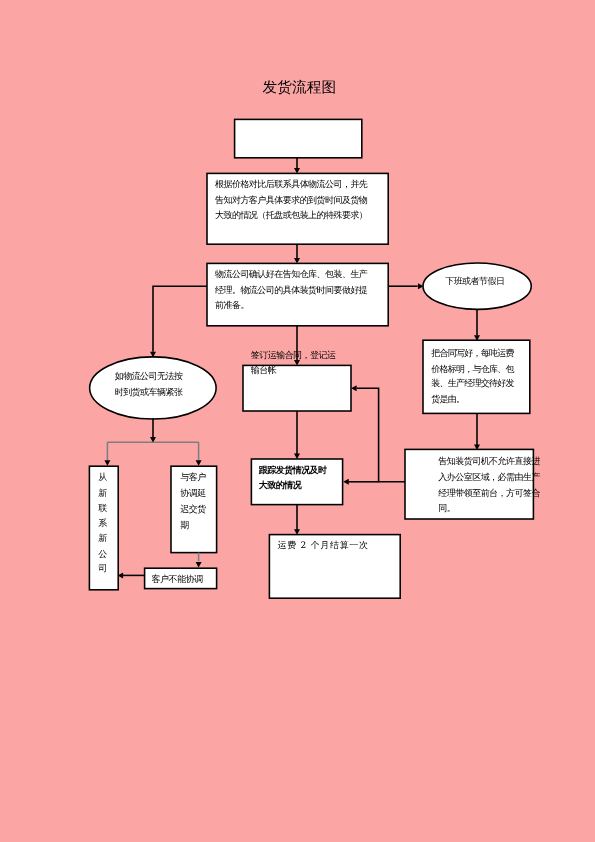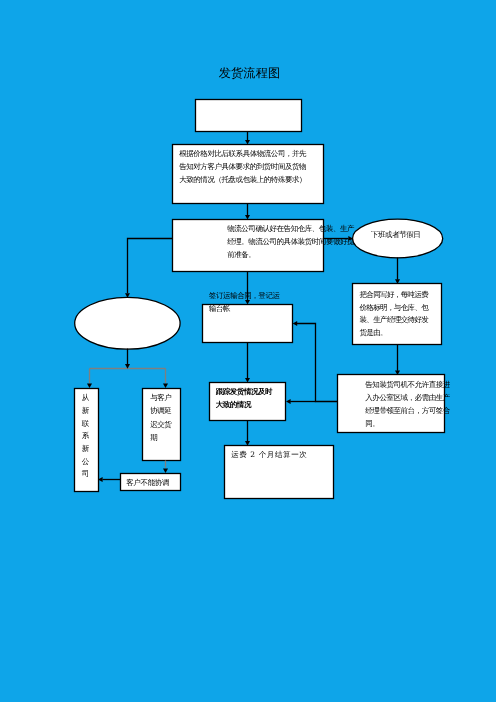--- a/index.html
+++ b/index.html
@@ -1,20 +1,20 @@
 <!DOCTYPE html>
 <html lang="zh"><head>
 <meta charset="utf-8">
 <title>发货流程图</title>
 <style>
   html,body{margin:0;padding:0;background:#ffffff;}
   body{width:496px;height:702px;overflow:hidden;
        font-family:"DejaVu Serif",serif;color:#000000;
        -webkit-font-smoothing:antialiased;}
-  #page{position:relative;width:496px;height:702px;background:#0ea5e9;overflow:hidden;}
+  #page{position:relative;width:496px;height:702px;background:#fca5a5;overflow:hidden;}
   #page-title{position:absolute;left:1.5px;top:67px;width:496px;text-align:center;
               font-size:12.2px;line-height:12px;letter-spacing:0.1px;white-space:pre;}
   #diagram-layer{position:absolute;left:0;top:0;width:496px;height:702px;}
   .node-label{position:absolute;font-size:7.5px;line-height:12.9px;letter-spacing:-0.45px;}
   .node-label > .label-line{line-height:inherit;white-space:pre;}
 </style>
 </head>
 <body style="background: rgb(255, 255, 255);">
 
 <div id="page">
@@ -80,39 +80,43 @@
       <polygon points="165.5,388.1 163.0,383.5 168.0,383.5"></polygon>
       <polygon points="165.5,473.0 163.0,468.4 168.0,468.4"></polygon>
     </g>
   </svg>
 
   <div class="node-label" style="left:179.2px;top:148px;">
     <div class="label-line">根据价格对比后联系具体物流公司，并先</div>
     <div class="label-line">告知对方客户具体要求的到货时间及货物</div>
     <div class="label-line">大致的情况（托盘或包装上的特殊要求）</div>
   </div>
-  <div class="node-label" style="left:179.2px;top:223.2px;margin-left:48px;">
+  <div class="node-label" style="left:179.2px;top:223.2px;">
     <div class="label-line">物流公司确认好在告知仓库、包装、生产</div>
     <div class="label-line">经理。物流公司的具体装货时间要做好提</div>
     <div class="label-line">前准备。</div>
   </div>
   <div class="node-label" style="left:371px;top:229.1px;">
     <div class="label-line">下班或者节假日</div>
   </div>
   <div class="node-label" style="left:359.4px;top:288.6px;letter-spacing:-0.62px;">
     <div class="label-line">把合同写好，每吨运费</div>
     <div class="label-line">价格标明，与仓库、包</div>
     <div class="label-line">装、生产经理交待好发</div>
     <div class="label-line">货是由。</div>
   </div>
   <div class="node-label" style="left:344.3px;top:379px;margin-left:21px;">
     <div class="label-line">告知装货司机不允许直接进</div>
     <div class="label-line">入办公室区域，必需由生产</div>
     <div class="label-line">经理带领至前台，方可签合</div>
     <div class="label-line">同。</div>
+  </div>
+  <div class="node-label" style="left:95.6px;top:308px;">
+    <div class="label-line">如物流公司无法按</div>
+    <div class="label-line">时到货或车辆紧张</div>
   </div>
   <div class="node-label" style="left:81.8px;top:392.3px;line-height:12.68px;">
     <div class="label-line">从</div>
     <div class="label-line">新</div>
     <div class="label-line">联</div>
     <div class="label-line">系</div>
     <div class="label-line">新</div>
     <div class="label-line">公</div>
     <div class="label-line">司</div>
   </div>

